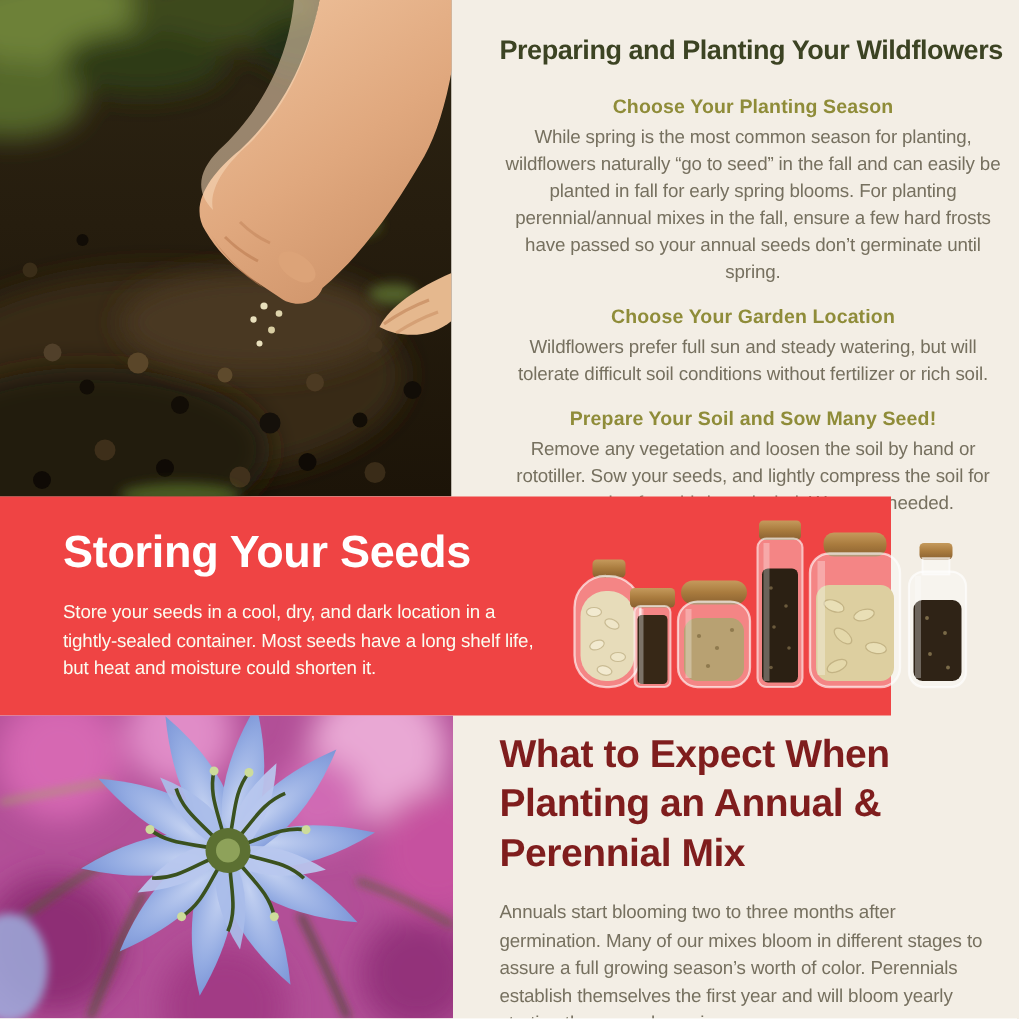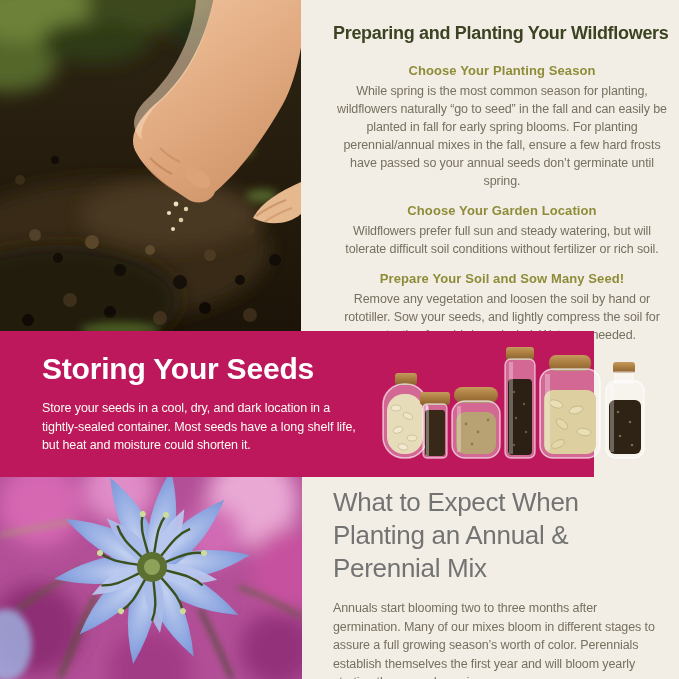--- a/index.html
+++ b/index.html
@@ -24,39 +24,39 @@
     color:#8f8c39;letter-spacing:0.1px;
   }
   .g-body{
     margin:3px 0 0 0;font-size:12.5px;line-height:18px;
     color:#76705f;letter-spacing:-0.1px;
   }
 
   
   .band{
     position:absolute;left:0;top:331px;width:594px;height:146px;
-    background:#be185d;
+    background:#ef4444;
   }
   .band-text{position:absolute;left:42px;top:20px;width:330px;}
   .h-band{
     margin:0;font-size:30px;line-height:36px;font-weight:700;
     color:#ffffff;letter-spacing:-0.2px;
   }
   .band-body{
     margin:12px 16px 0 0;font-size:12.5px;line-height:18.5px;
     color:#fbfdf1;letter-spacing:-0.1px;
   }
   .jars{position:absolute;left:378px;top:346px;width:272px;height:118px;}
 
   
   .bottom-photo{position:absolute;left:0;top:477px;width:302px;height:202px;}
   .bottom-panel{position:absolute;left:333px;top:486px;width:335px;}
   .h-bottom{
-    margin:0;font-size:26px;line-height:33px;font-weight:400;
-    color:#737373;letter-spacing:-0.3px;
+    margin:0;font-size:26px;line-height:33px;font-weight:700;
+    color:#7f1d1d;letter-spacing:-0.3px;
   }
   .b-body{
     margin:14px 0 0 0;font-size:12.5px;line-height:18.5px;
     color:#76705f;letter-spacing:-0.1px;
   }
 </style>
 </head>
 <body>
 
 <div class="canvas">

